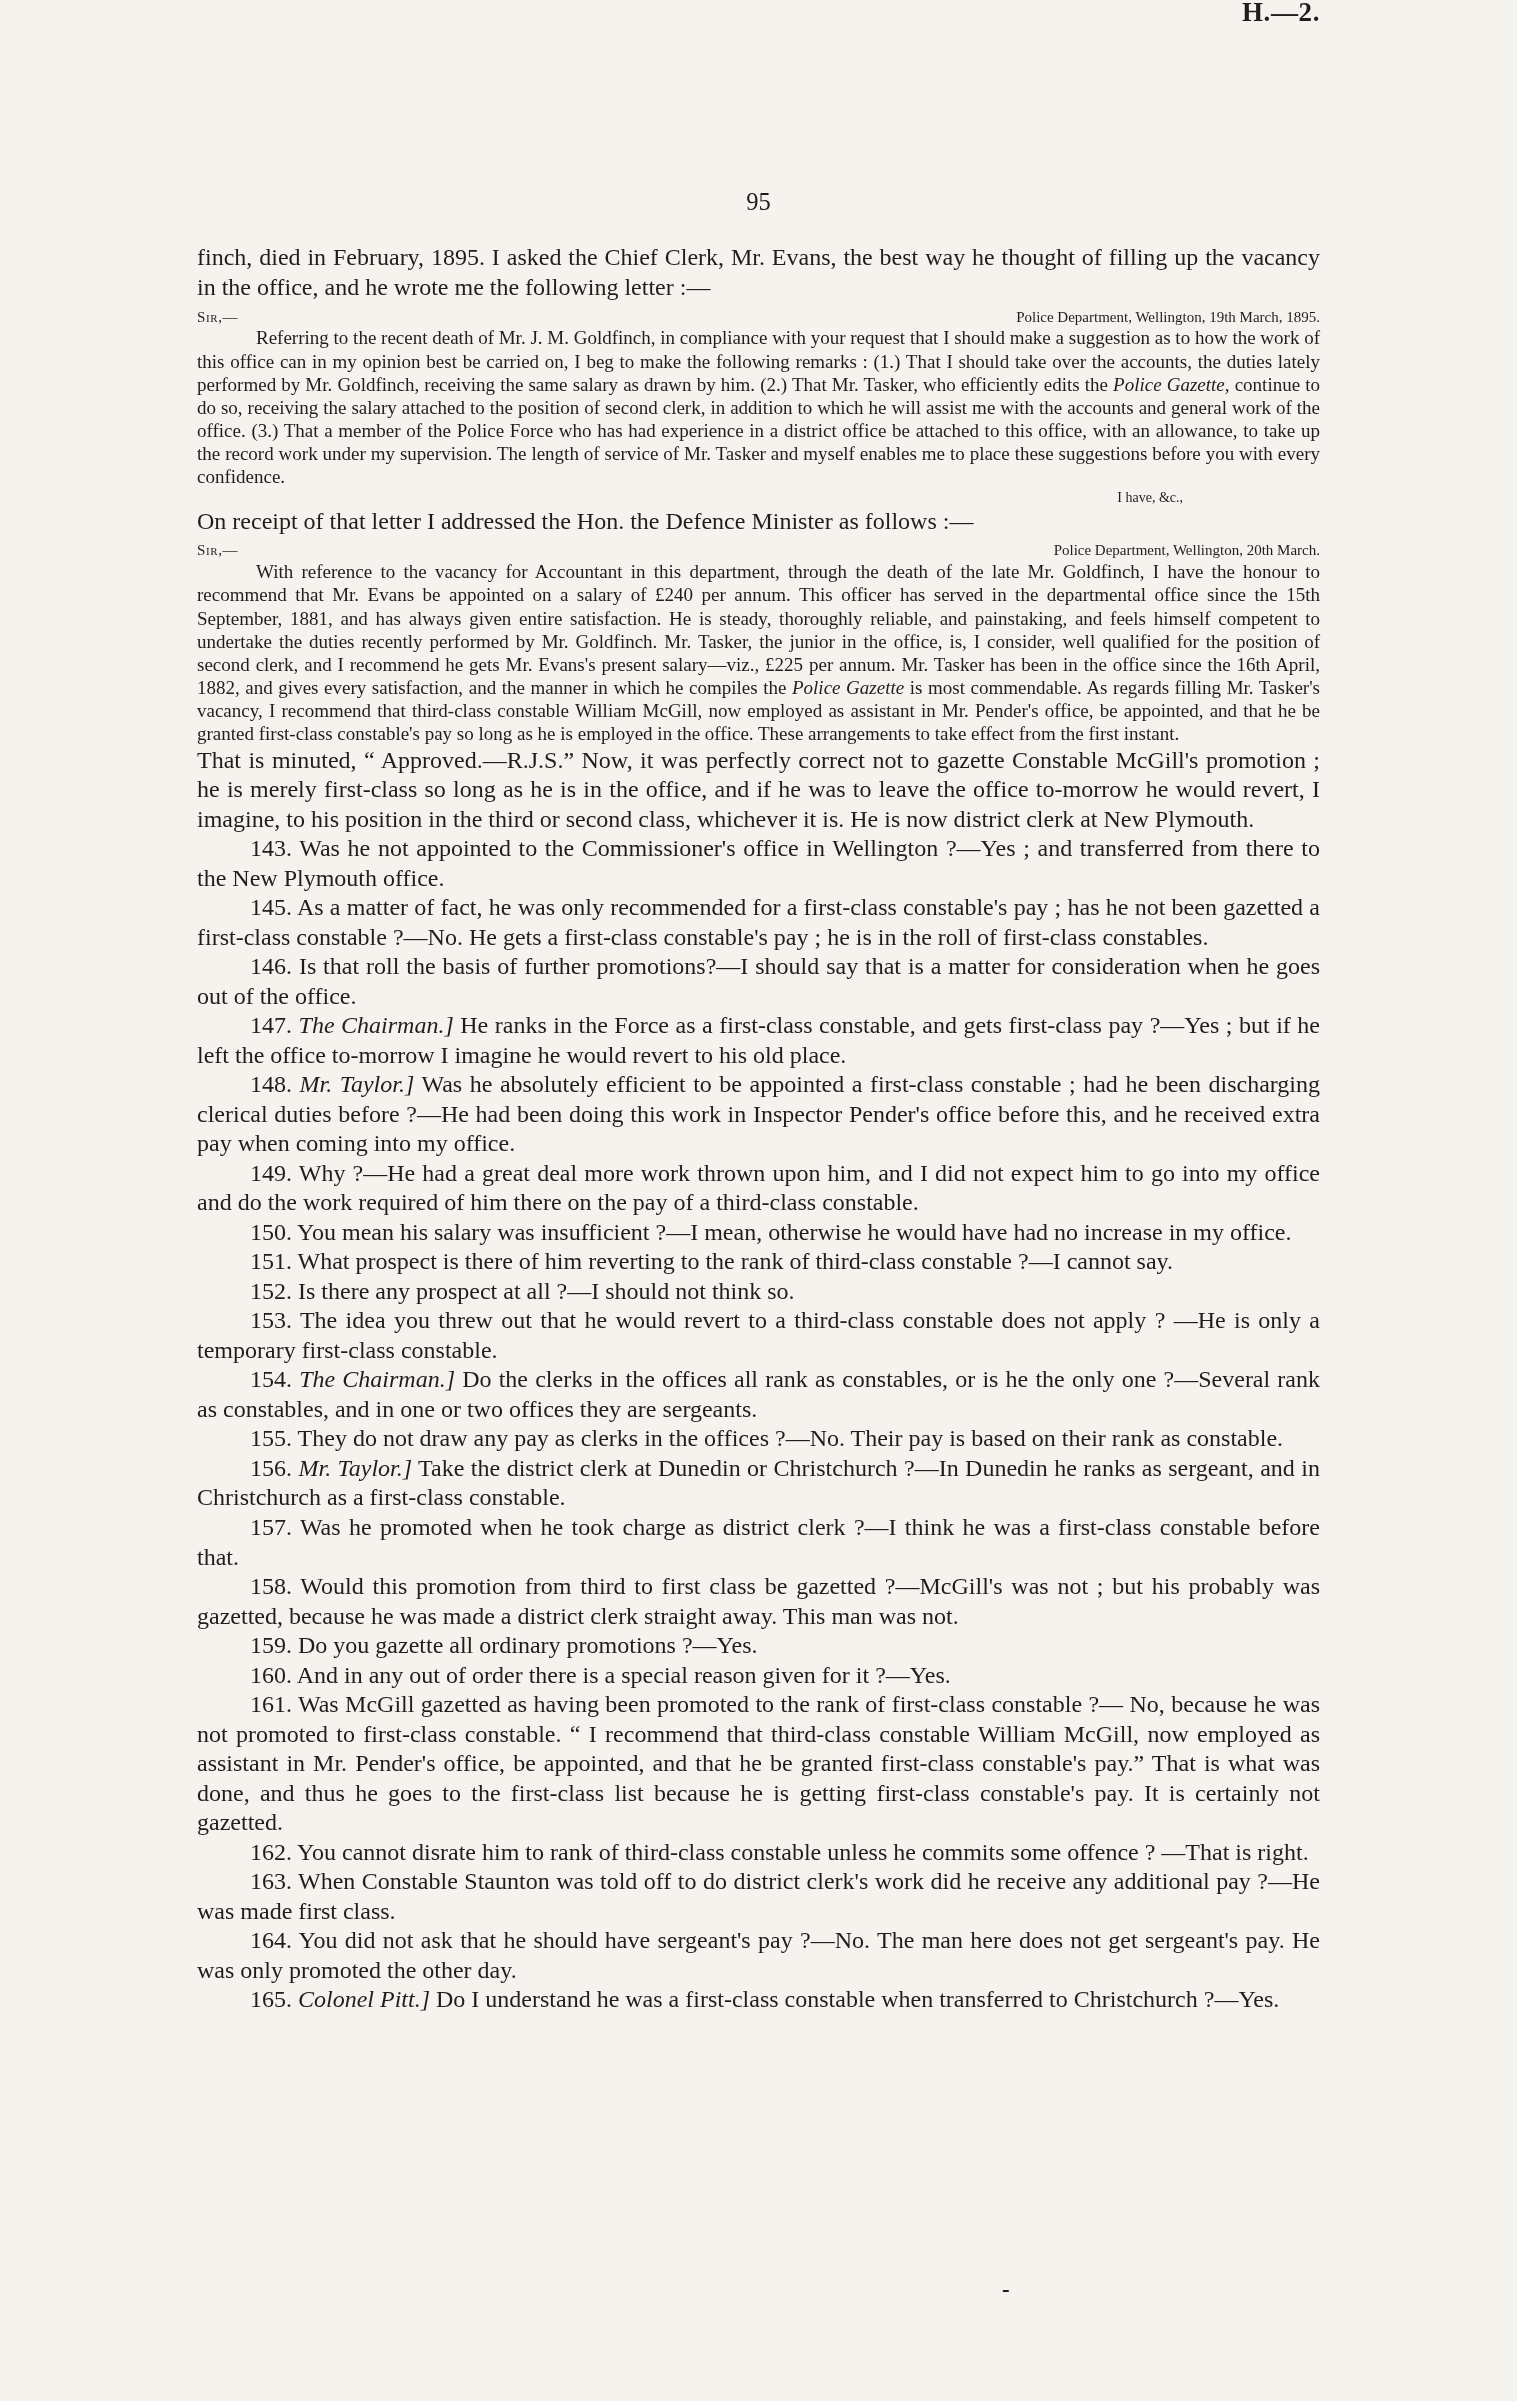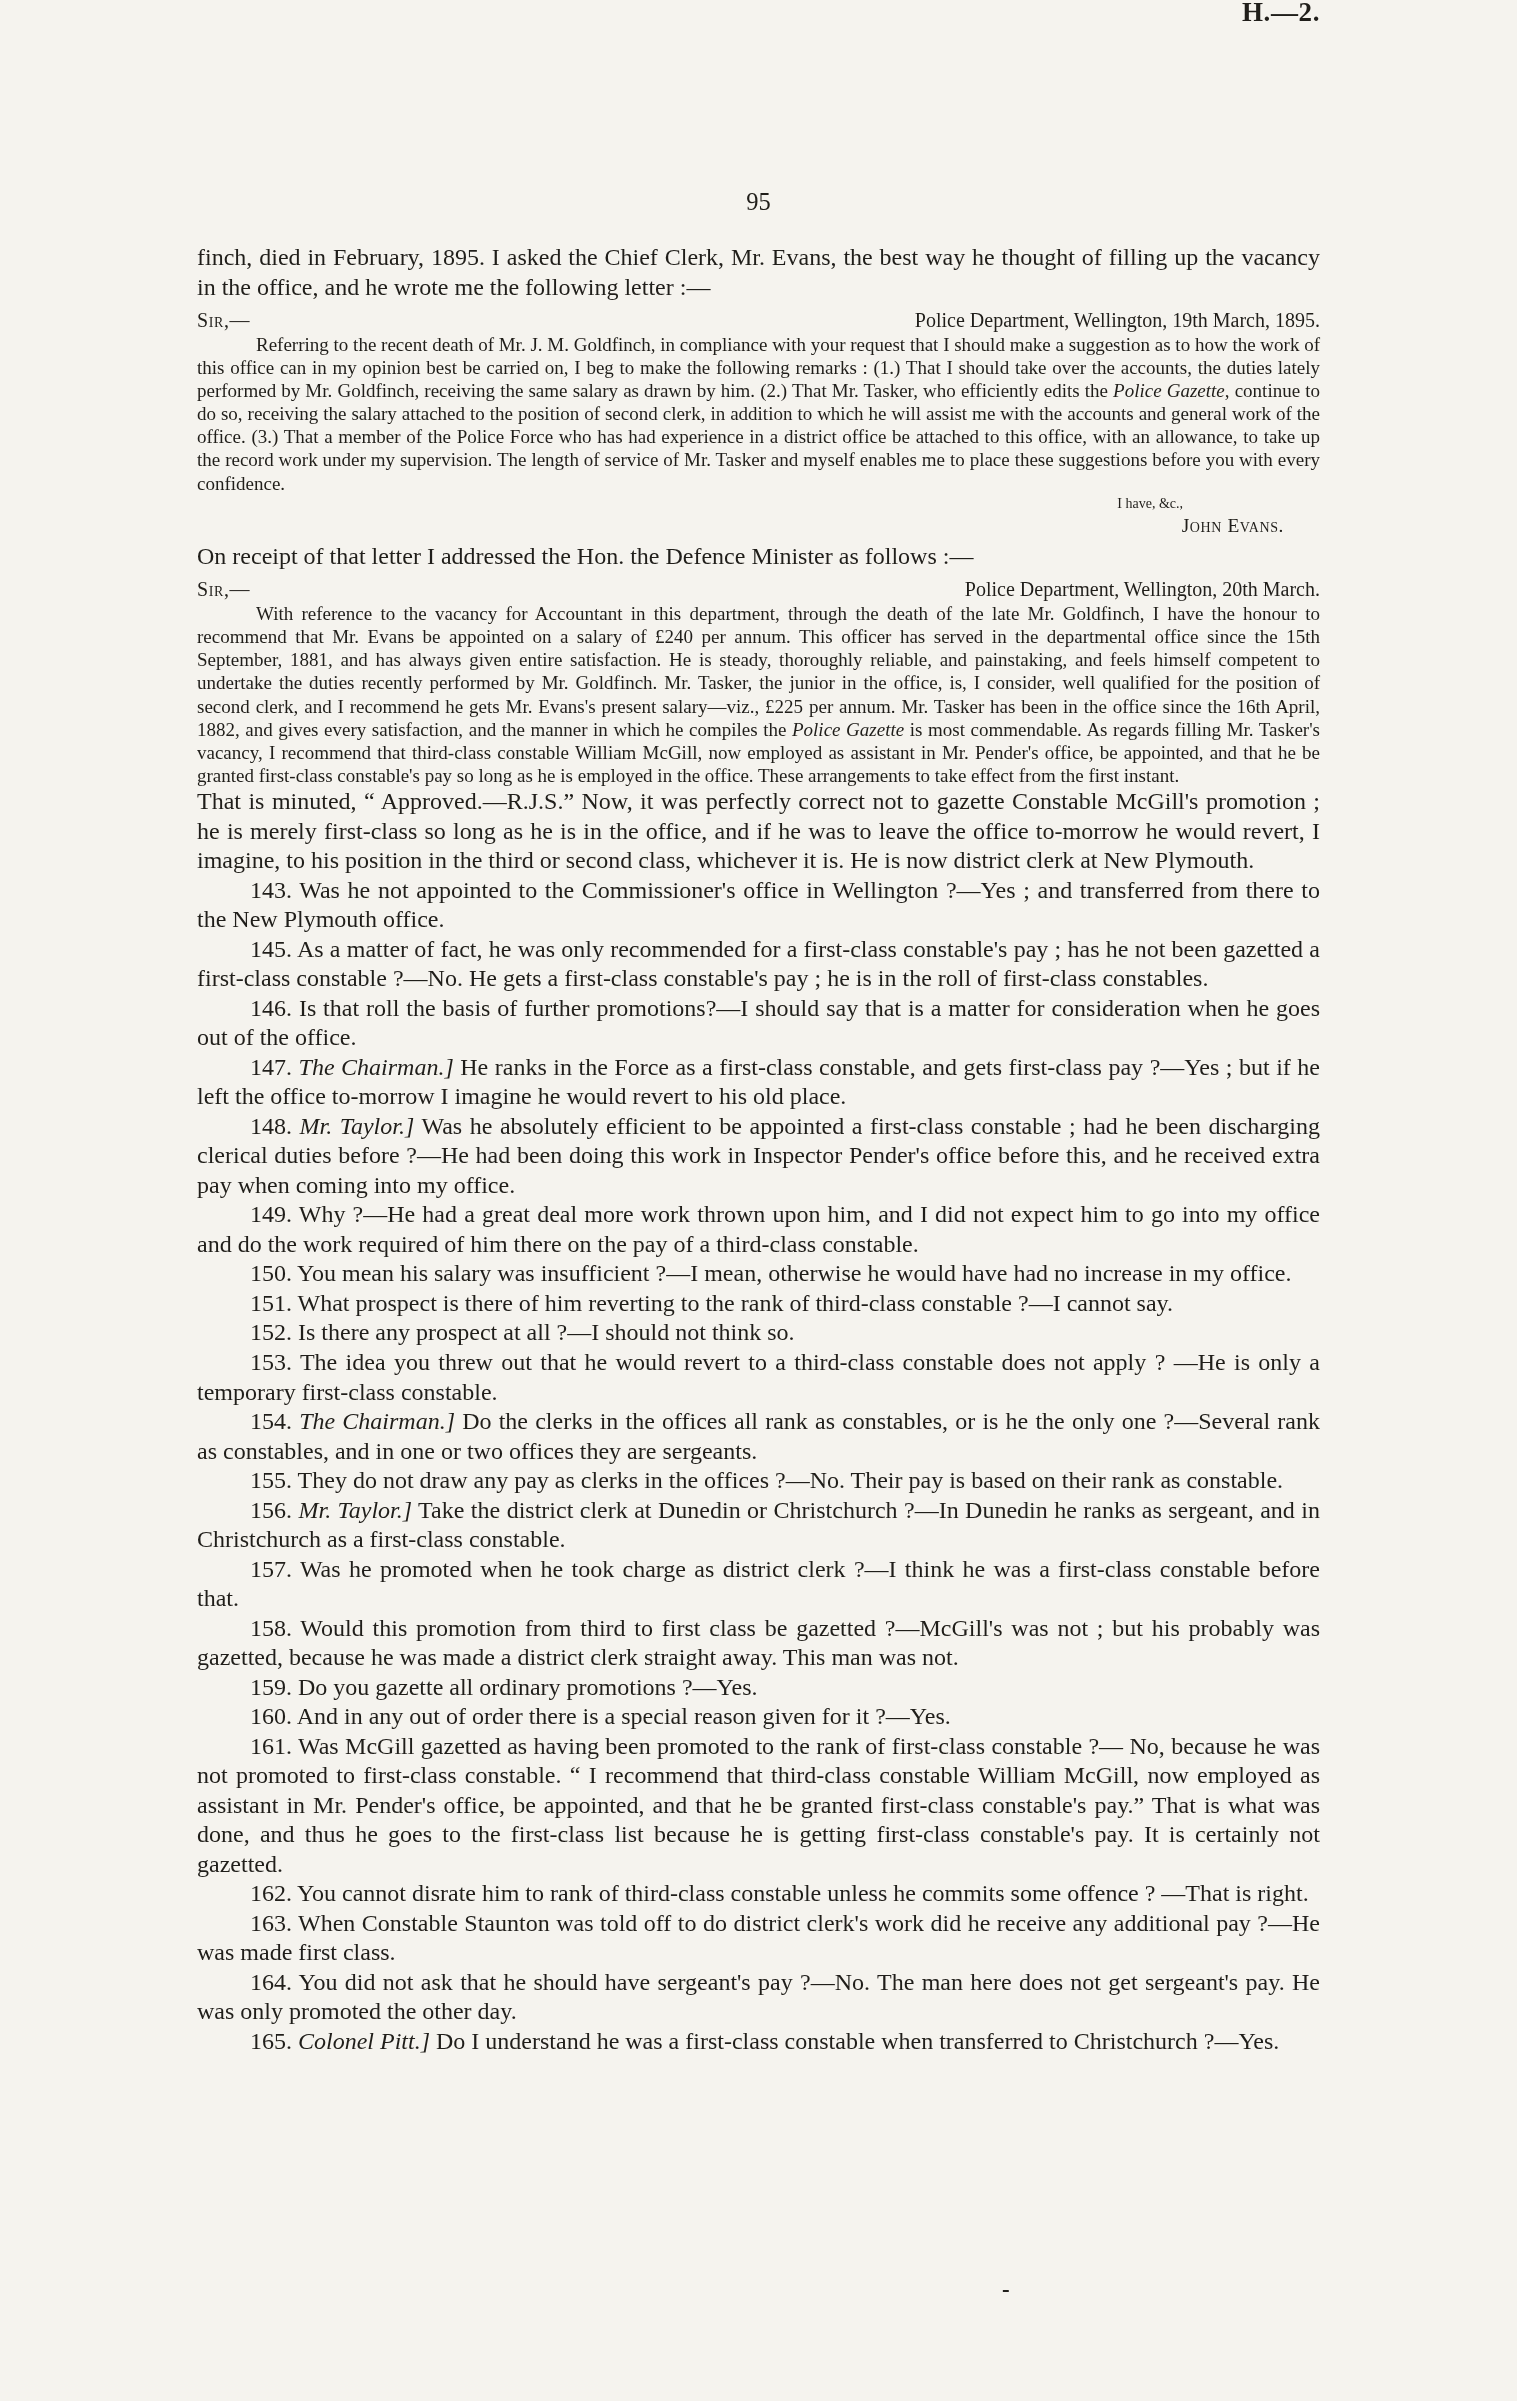--- a/index.html
+++ b/index.html
@@ -8,21 +8,21 @@
     font-family:"Liberation Serif", serif;color:#201e1a;overflow:hidden;
     box-sizing:border-box;
   }
   .header{width:1123px;margin:0 auto;padding-top:188px;position:relative;height:36px;}
   .page-number{position:absolute;left:50%;transform:translateX(-50%);font-size:24.5px;}
   .doc-ref{position:absolute;right:0;top:-2.6px;font-size:27px;font-weight:bold;letter-spacing:0.6px;}
   .content{width:1123px;margin:19.4px auto 0;}
   .para{font-size:24px;line-height:1.23;text-align:justify;margin:0;}
   .para.indent{text-indent:53px;}
   .letter{font-size:19px;line-height:1.22;text-align:justify;margin:0;text-indent:59px;}
-  .salutation{display:flex;justify-content:space-between;align-items:baseline;font-size:20px;line-height:1.25;margin:5.2px 0 0;gap:12px;}
+  .salutation{display:flex;justify-content:space-between;align-items:baseline;font-size:15px;line-height:1.25;margin:5.2px 0 0;gap:12px;}
   .sc{font-variant:small-caps;letter-spacing:0.6px;}
   .signoff-closing{font-size:14px;text-align:right;padding-right:137px;line-height:1.3;}
   .signature-name{font-size:19.4px;text-align:right;padding-right:36px;font-variant:small-caps;letter-spacing:0.6px;line-height:1.3;margin-bottom:3.9px;}
   .it{font-style:italic;}
   .stray{position:absolute;left:1002px;top:2277px;font-size:23px;font-weight:bold;}
 </style>
 </head>
 <body>
 
 <div class="page">
@@ -31,21 +31,20 @@
     <div class="doc-ref">H.—2.</div>
   </div>
   <div class="content">
       <p class="para"><span>finch, died in February, 1895.  I asked the Chief Clerk, Mr. Evans, the best way he thought of filling up the vacancy in the office, and he wrote me the following letter :—</span></p>
       <div class="salutation">
         <span class="sc">Sir,—</span>
         <span>Police Department, Wellington, 19th March, 1895.</span>
       </div>
       <p class="letter"><span>Referring to the recent death of Mr. J. M. Goldfinch, in compliance with your request that I should make a suggestion as to how the work of this office can in my opinion best be carried on, I beg to make the following remarks : (1.) That I should take over the accounts, the duties lately performed by Mr. Goldfinch, receiving the same salary as drawn by him.  (2.) That Mr. Tasker, who efficiently edits the </span><span class="it">Police Gazette</span><span>, continue to do so, receiving the salary attached to the position of second clerk, in addition to which he will assist me with the accounts and general work of the office.  (3.) That a member of the Police Force who has had experience in a district office be attached to this office, with an allowance, to take up the record work under my supervision.  The length of service of Mr. Tasker and myself enables me to place these suggestions before you with every confidence.</span></p>
       <div class="signoff-closing">I have, &amp;c.,</div>
-      <div class="signature-name">John Evans.</div>
       <p class="para"><span>On receipt of that letter I addressed the Hon. the Defence Minister as follows :—</span></p>
       <div class="salutation">
         <span class="sc">Sir,—</span>
         <span>Police Department, Wellington, 20th March.</span>
       </div>
       <p class="letter"><span>With reference to the vacancy for Accountant in this department, through the death of the late Mr. Goldfinch, I have the honour to recommend that Mr. Evans be appointed on a salary of £240 per annum.  This officer has served in the departmental office since the 15th September, 1881, and has always given entire satisfaction.  He is steady, thoroughly reliable, and painstaking, and feels himself competent to undertake the duties recently performed by Mr. Goldfinch.  Mr. Tasker, the junior in the office, is, I consider, well qualified for the position of second clerk, and I recommend he gets Mr. Evans's present salary—viz., £225 per annum.  Mr. Tasker has been in the office since the 16th April, 1882, and gives every satisfaction, and the manner in which he compiles the </span><span class="it">Police Gazette</span><span> is most commendable.  As regards filling Mr. Tasker's vacancy, I recommend that third-class constable William McGill, now employed as assistant in Mr. Pender's office, be appointed, and that he be granted first-class constable's pay so long as he is employed in the office.  These arrangements to take effect from the first instant.</span></p>
       <p class="para"><span>That is minuted, “ Approved.—R.J.S.”  Now, it was perfectly correct not to gazette Constable McGill's promotion ; he is merely first-class so long as he is in the office, and if he was to leave the office to-morrow he would revert, I imagine, to his position in the third or second class, whichever it is.  He is now district clerk at New Plymouth.</span></p>
       <p class="para indent"><span>143. Was he not appointed to the Commissioner's office in Wellington ?—Yes ; and transferred from there to the New Plymouth office.</span></p>
       <p class="para indent"><span>145. As a matter of fact, he was only recommended for a first-class constable's pay ; has he not been gazetted a first-class constable ?—No.  He gets a first-class constable's pay ; he is in the roll of first-class constables.</span></p>
       <p class="para indent"><span>146. Is that roll the basis of further promotions?—I should say that is a matter for consideration when he goes out of the office.</span></p>

